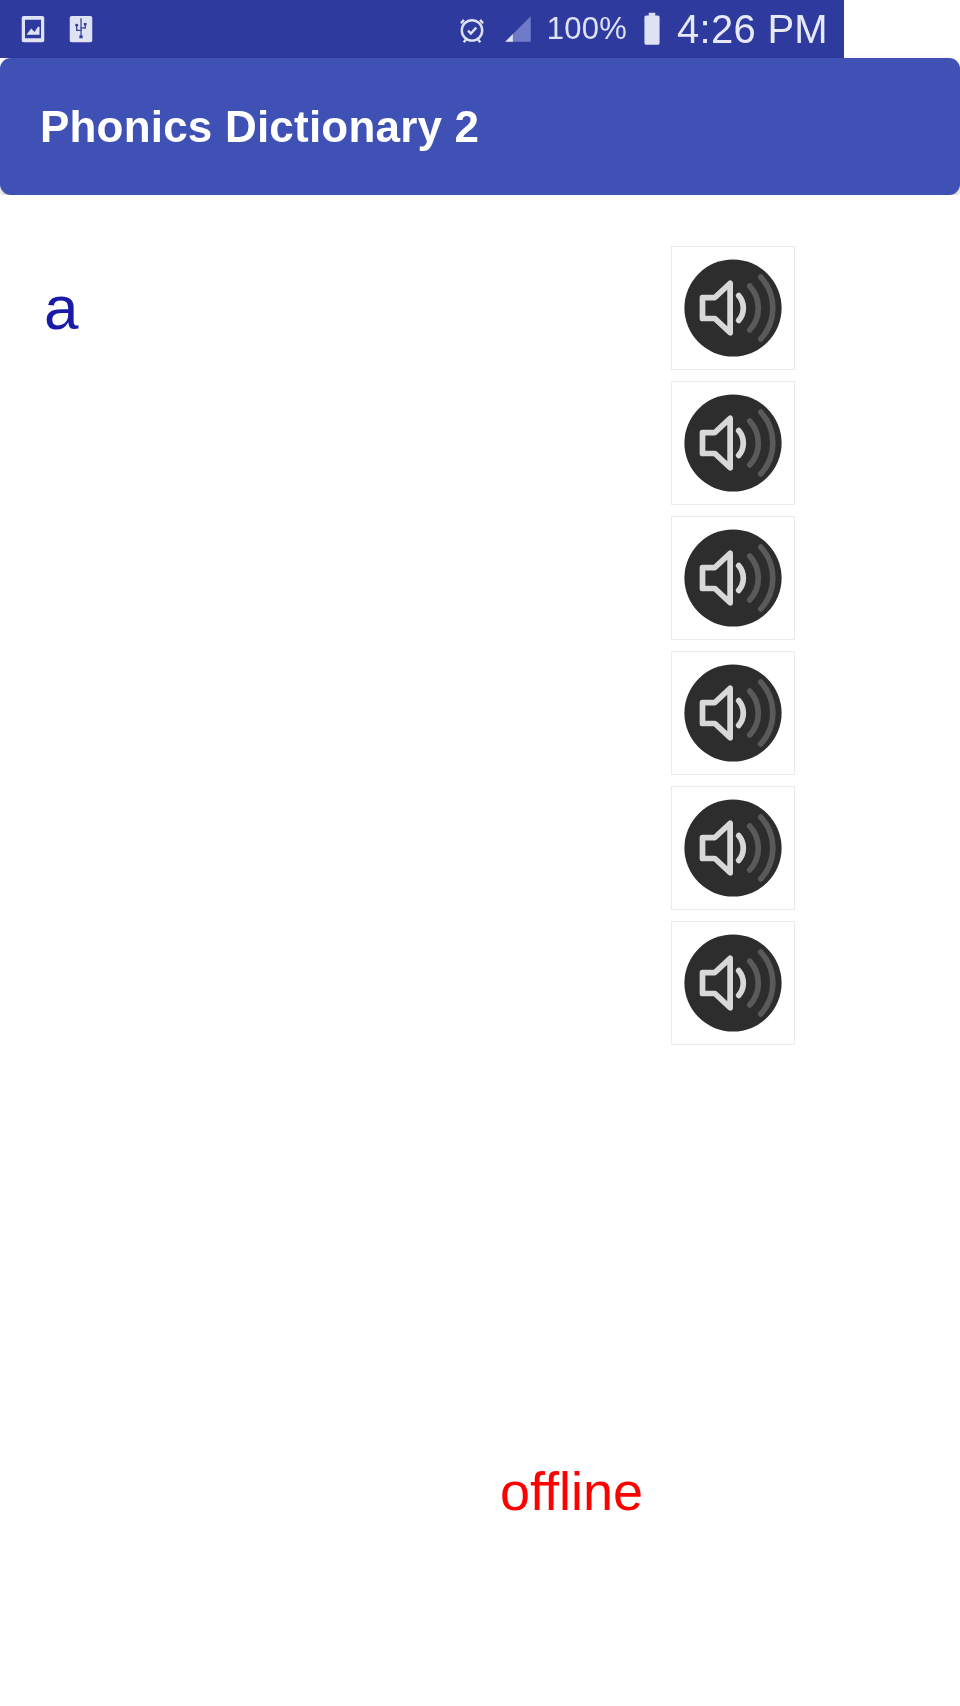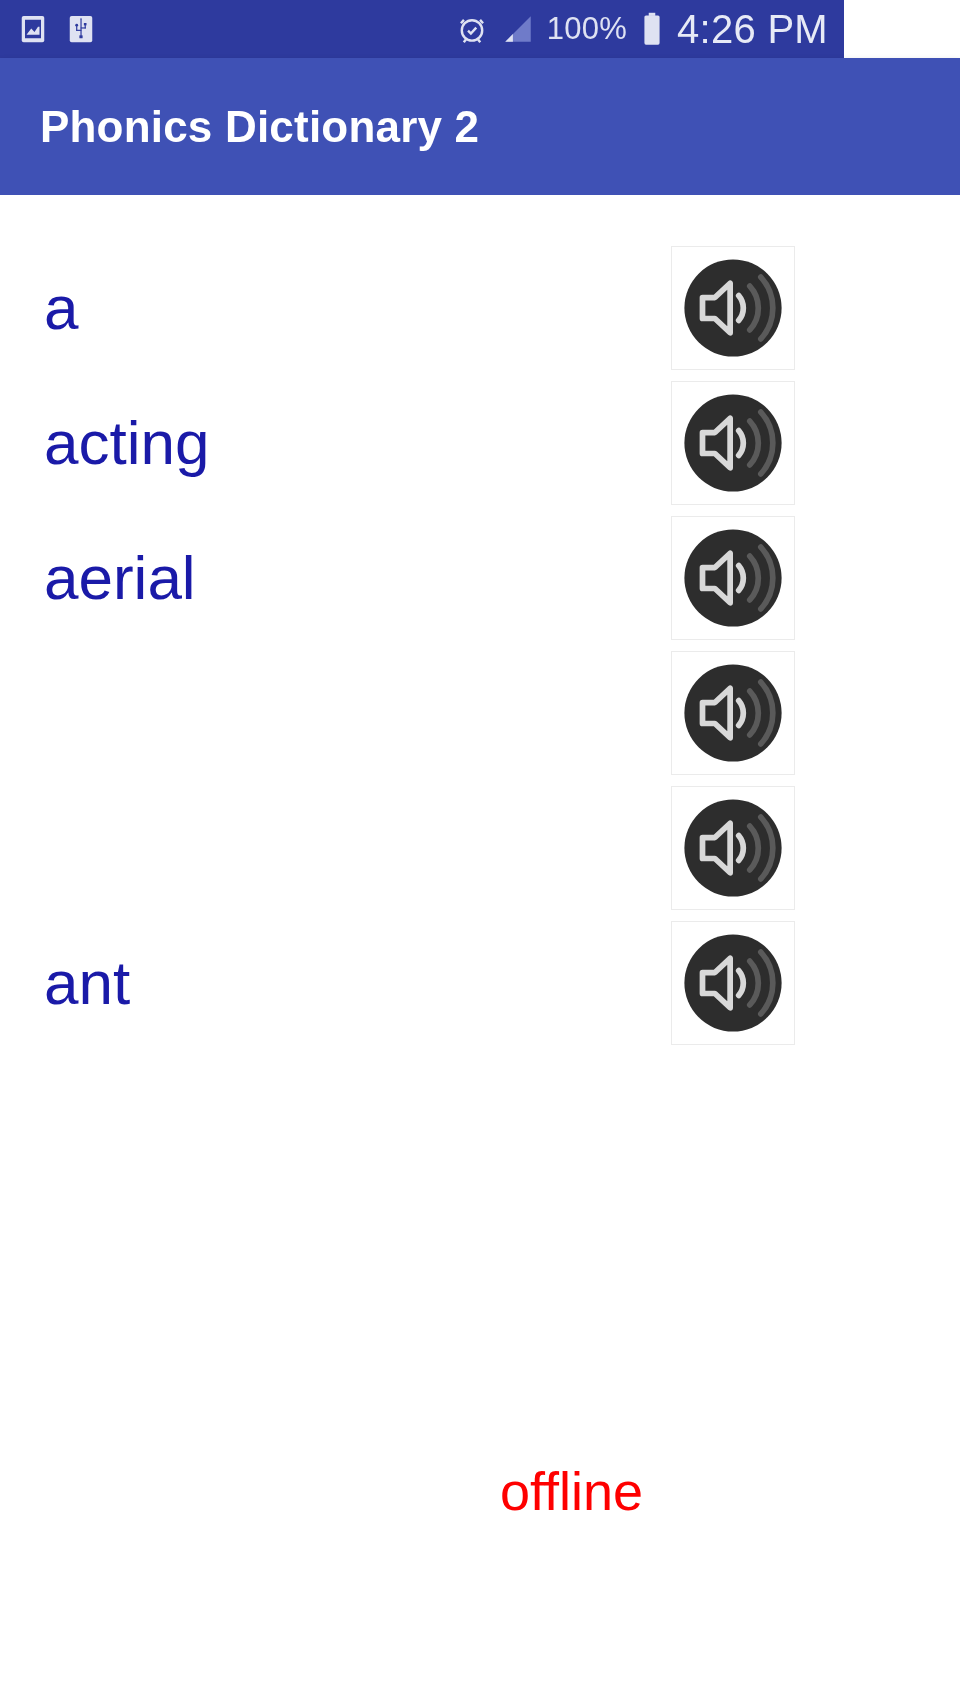--- a/index.html
+++ b/index.html
@@ -62,20 +62,21 @@
   
   .app-bar {
     position: absolute;
     top: 58px; left: 0;
     width: 960px;
     height: 137px;
     background: #3f51b5;
     box-shadow: 0 3px 6px rgba(0,0,0,0.22);
     display: flex;
     align-items: center;
+    border-radius: 11px;
   }
   .app-title {
     color: #ffffff;
     font-size: 44px;
     font-weight: bold;
     padding-left: 40px;
     letter-spacing: 0.2px;
     white-space: nowrap;
   }
 
@@ -217,34 +218,32 @@
           <circle cx="32" cy="32" r="25.5" fill="#2d2d2d"></circle>
           <path d="M16 26.5 L22.5 26.5 L30.5 19 L30.5 45 L22.5 37.5 L16 37.5 Z" fill="none" stroke="#d8d8d8" stroke-width="3" stroke-linejoin="round"></path>
           <path d="M35 25.5 A10 10 0 0 1 35 38.5" fill="none" stroke="#d8d8d8" stroke-width="3" stroke-linecap="round"></path>
           <path d="M40.8 20.5 A17 17 0 0 1 40.8 43.5" fill="none" stroke="#5a5a5a" stroke-width="3" stroke-linecap="round"></path>
           <path d="M46.6 15.8 A24 24 0 0 1 46.6 48.2" fill="none" stroke="#5a5a5a" stroke-width="3" stroke-linecap="round"></path>
         </svg>
       </button>
     </div>
 
     <div class="word-row">
-      <span class="word-label">acting</span>
       <button class="speak-button" aria-label="play acting">
         <svg width="122" height="122" viewBox="0 0 64 64">
           <circle cx="32" cy="32" r="25.5" fill="#2d2d2d"></circle>
           <path d="M16 26.5 L22.5 26.5 L30.5 19 L30.5 45 L22.5 37.5 L16 37.5 Z" fill="none" stroke="#d8d8d8" stroke-width="3" stroke-linejoin="round"></path>
           <path d="M35 25.5 A10 10 0 0 1 35 38.5" fill="none" stroke="#d8d8d8" stroke-width="3" stroke-linecap="round"></path>
           <path d="M40.8 20.5 A17 17 0 0 1 40.8 43.5" fill="none" stroke="#5a5a5a" stroke-width="3" stroke-linecap="round"></path>
           <path d="M46.6 15.8 A24 24 0 0 1 46.6 48.2" fill="none" stroke="#5a5a5a" stroke-width="3" stroke-linecap="round"></path>
         </svg>
       </button>
     </div>
 
     <div class="word-row">
-      <span class="word-label">aerial</span>
       <button class="speak-button" aria-label="play aerial">
         <svg width="122" height="122" viewBox="0 0 64 64">
           <circle cx="32" cy="32" r="25.5" fill="#2d2d2d"></circle>
           <path d="M16 26.5 L22.5 26.5 L30.5 19 L30.5 45 L22.5 37.5 L16 37.5 Z" fill="none" stroke="#d8d8d8" stroke-width="3" stroke-linejoin="round"></path>
           <path d="M35 25.5 A10 10 0 0 1 35 38.5" fill="none" stroke="#d8d8d8" stroke-width="3" stroke-linecap="round"></path>
           <path d="M40.8 20.5 A17 17 0 0 1 40.8 43.5" fill="none" stroke="#5a5a5a" stroke-width="3" stroke-linecap="round"></path>
           <path d="M46.6 15.8 A24 24 0 0 1 46.6 48.2" fill="none" stroke="#5a5a5a" stroke-width="3" stroke-linecap="round"></path>
         </svg>
       </button>
     </div>
@@ -267,21 +266,20 @@
           <circle cx="32" cy="32" r="25.5" fill="#2d2d2d"></circle>
           <path d="M16 26.5 L22.5 26.5 L30.5 19 L30.5 45 L22.5 37.5 L16 37.5 Z" fill="none" stroke="#d8d8d8" stroke-width="3" stroke-linejoin="round"></path>
           <path d="M35 25.5 A10 10 0 0 1 35 38.5" fill="none" stroke="#d8d8d8" stroke-width="3" stroke-linecap="round"></path>
           <path d="M40.8 20.5 A17 17 0 0 1 40.8 43.5" fill="none" stroke="#5a5a5a" stroke-width="3" stroke-linecap="round"></path>
           <path d="M46.6 15.8 A24 24 0 0 1 46.6 48.2" fill="none" stroke="#5a5a5a" stroke-width="3" stroke-linecap="round"></path>
         </svg>
       </button>
     </div>
 
     <div class="word-row">
-      <span class="word-label">ant</span>
       <button class="speak-button" aria-label="play ant">
         <svg width="122" height="122" viewBox="0 0 64 64">
           <circle cx="32" cy="32" r="25.5" fill="#2d2d2d"></circle>
           <path d="M16 26.5 L22.5 26.5 L30.5 19 L30.5 45 L22.5 37.5 L16 37.5 Z" fill="none" stroke="#d8d8d8" stroke-width="3" stroke-linejoin="round"></path>
           <path d="M35 25.5 A10 10 0 0 1 35 38.5" fill="none" stroke="#d8d8d8" stroke-width="3" stroke-linecap="round"></path>
           <path d="M40.8 20.5 A17 17 0 0 1 40.8 43.5" fill="none" stroke="#5a5a5a" stroke-width="3" stroke-linecap="round"></path>
           <path d="M46.6 15.8 A24 24 0 0 1 46.6 48.2" fill="none" stroke="#5a5a5a" stroke-width="3" stroke-linecap="round"></path>
         </svg>
       </button>
     </div>

